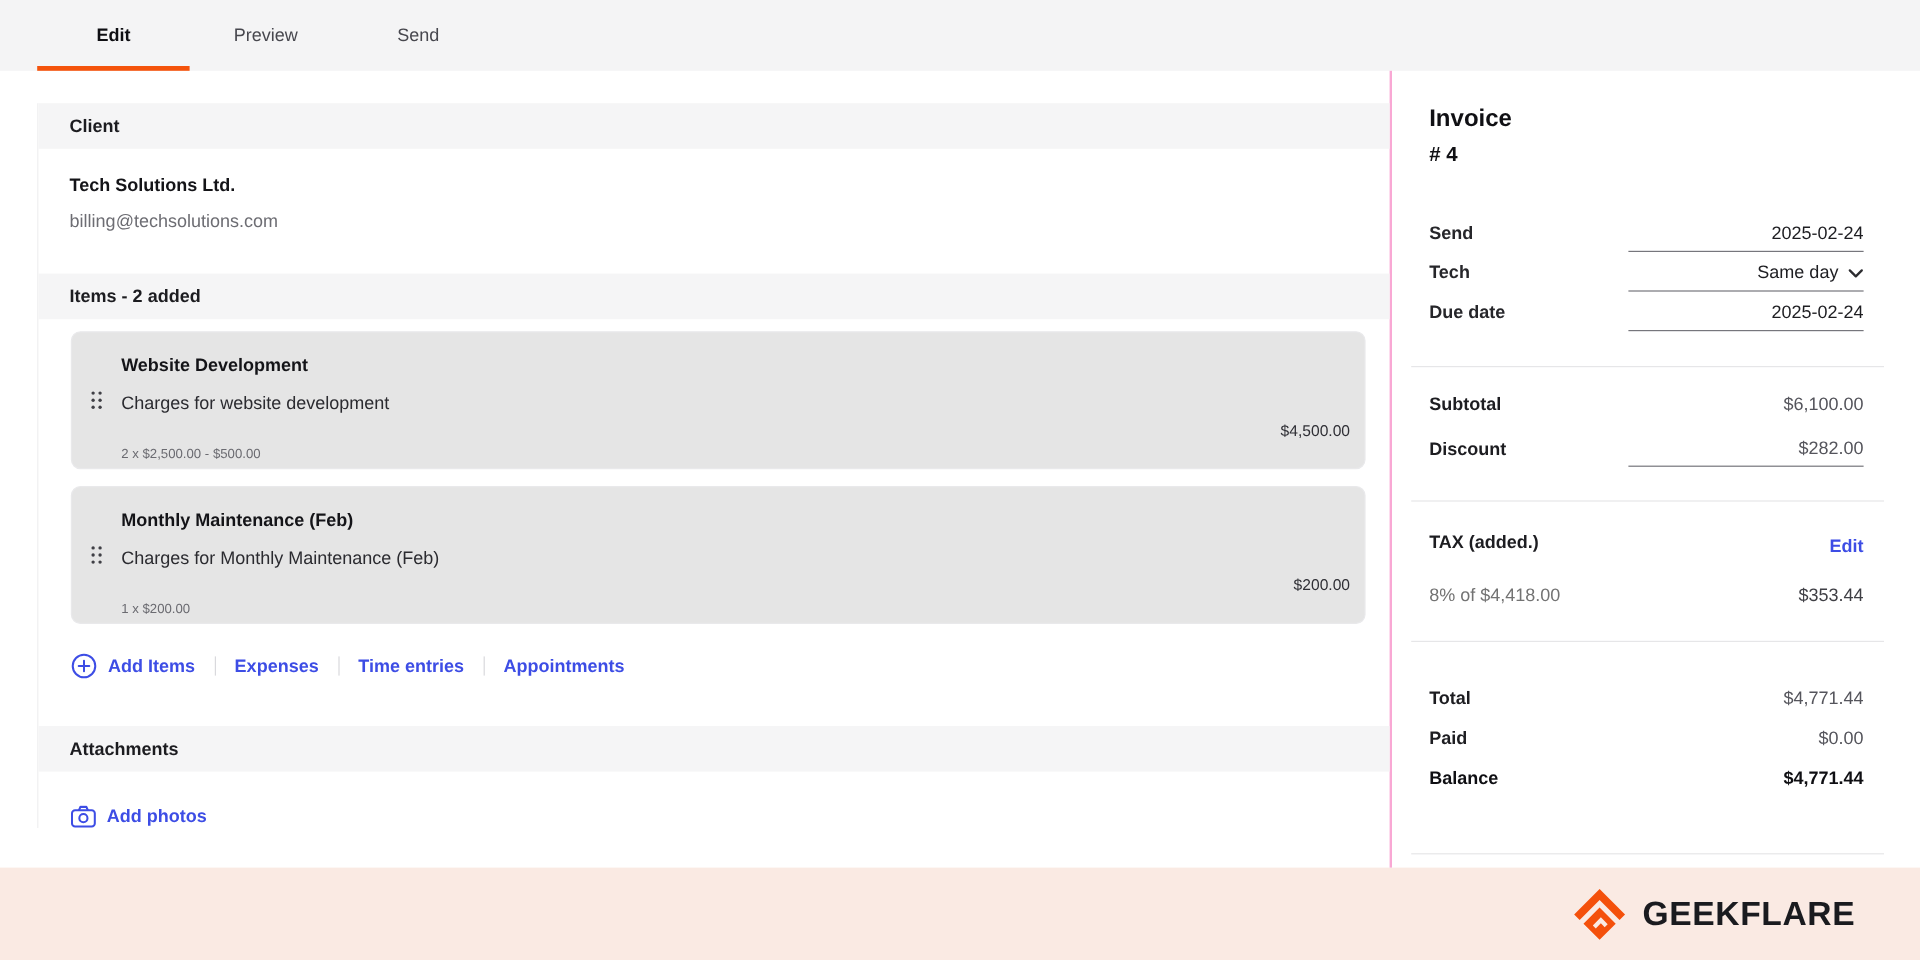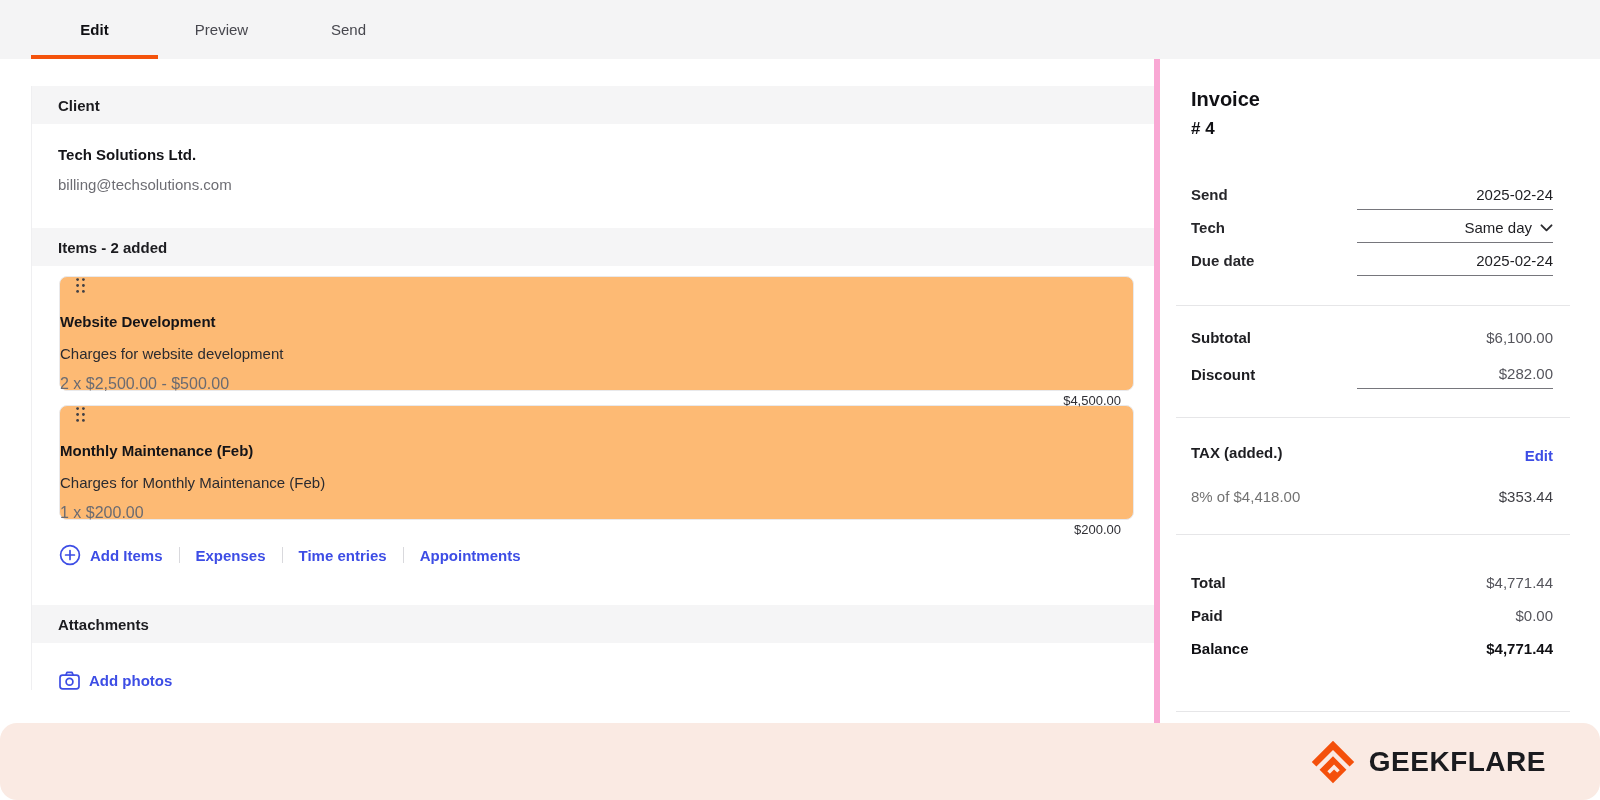--- a/index.html
+++ b/index.html
@@ -9,38 +9,38 @@
   
   .tabbar { height:59px; background:#f4f4f5; display:flex; padding-left:31px; }
   .tab { width:127px; text-align:center; line-height:59px; font-size:15px;
          color:#47474e; cursor:pointer; position:relative; }
   .tab.active { color:#0f0f13; font-weight:bold; }
   .tab.active::after { content:""; position:absolute; left:0; right:0; bottom:0;
                        height:4px; background:#f4530c; }
 
   
   .content { display:flex; height:664px; }
-  .main { width:1160px; border-right:6px solid #f9a8d4; padding-top:27px; }
+  .main { width:1160px; border-right:2px solid #f9a8d4; padding-top:27px; }
   .panel { margin-left:31px; border-left:1px solid #efeff1; }
 
   .band { height:38px; background:#f5f5f6; display:flex; align-items:center;
           padding-left:26px; font-weight:bold; font-size:15px; color:#1c1c20; }
 
   .client-block { padding:22px 26px 35px; }
   .client-name { font-weight:bold; font-size:15px; color:#141418; }
   .client-email { margin-top:13px; font-size:15px; color:#6d6d73; }
 
   .cards { padding-top:10px; }
   .card { margin:0 20px 14px 27px; border:1px solid #e9e9eb; border-radius:8px;
-          height:115px; display:flex; background:#fdba74; cursor:pointer;flex-direction:column; }
+          height:115px; display:flex; background:#e5e5e5; cursor:pointer; }
   .card-handle { width:41px; display:flex; align-items:center; justify-content:center; cursor:grab; }
   .card-body { flex:1; padding-top:19px; }
   .item-title { font-weight:bold; font-size:15px; color:#141418; }
   .item-desc { margin-top:15px; font-size:15px; color:#2b2b30; }
-  .item-qty { margin-top:13px; font-size:16px; color:#6b6b71; }
+  .item-qty { margin-top:28px; font-size:11px; color:#6b6b71; }
   .card-amount { align-self:flex-end; padding:0 12px 24px 0; font-size:13px; color:#2f2f35; }
 
   .links { display:flex; align-items:center; margin:24px 0 0 27px; }
   .link { color:#3d4de5; font-weight:bold; font-size:15px; cursor:pointer;
           display:flex; align-items:center; gap:9px; }
   .lsep { width:1px; height:16px; background:#d9d9dd; margin:0 16px; }
 
   .attach-band { margin-top:39px; }
   .attach-block { padding:28px 0 0 27px; }
 
@@ -77,21 +77,21 @@
 
   .totals { margin-top:31px; }
   .trow { display:flex; justify-content:space-between; align-items:center; height:33px; }
   .tlabel { font-weight:bold; color:#1d1d21; }
   .tval { color:#55555c; }
   .balance .tlabel { color:#0f0f13; }
   .balance .tval { color:#0f0f13; font-weight:bold; }
 
   
   .footer { height:77px; background:#faeae3; display:flex; align-items:center;
-            justify-content:flex-end; padding-right:54px; gap:13px;border-radius:17px; }
+            justify-content:flex-end; padding-right:54px; gap:13px; }
   .brand-text { font-size:28px; font-weight:bold; letter-spacing:0.5px; color:#1a1b1f; }
 
   .icon { display:inline-flex; flex-shrink:0; }
 </style>
 </head>
 <body>
 
 <div class="tabbar">
   <div class="tab active">Edit</div>
   <div class="tab">Preview</div>

